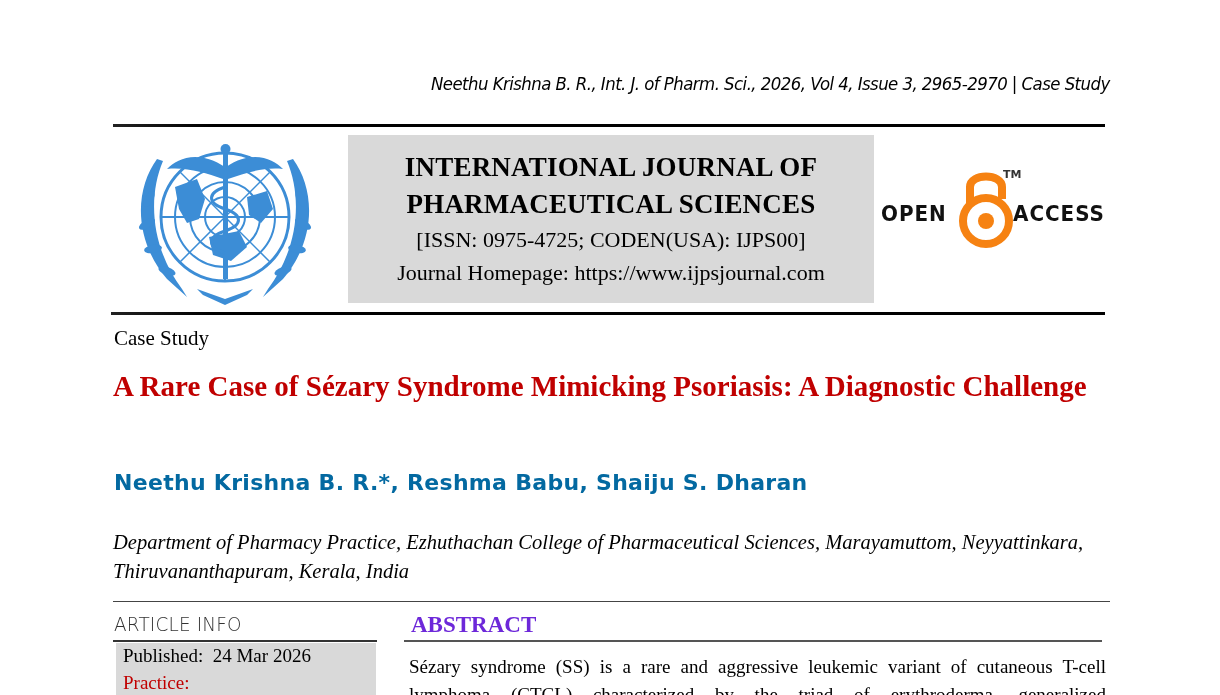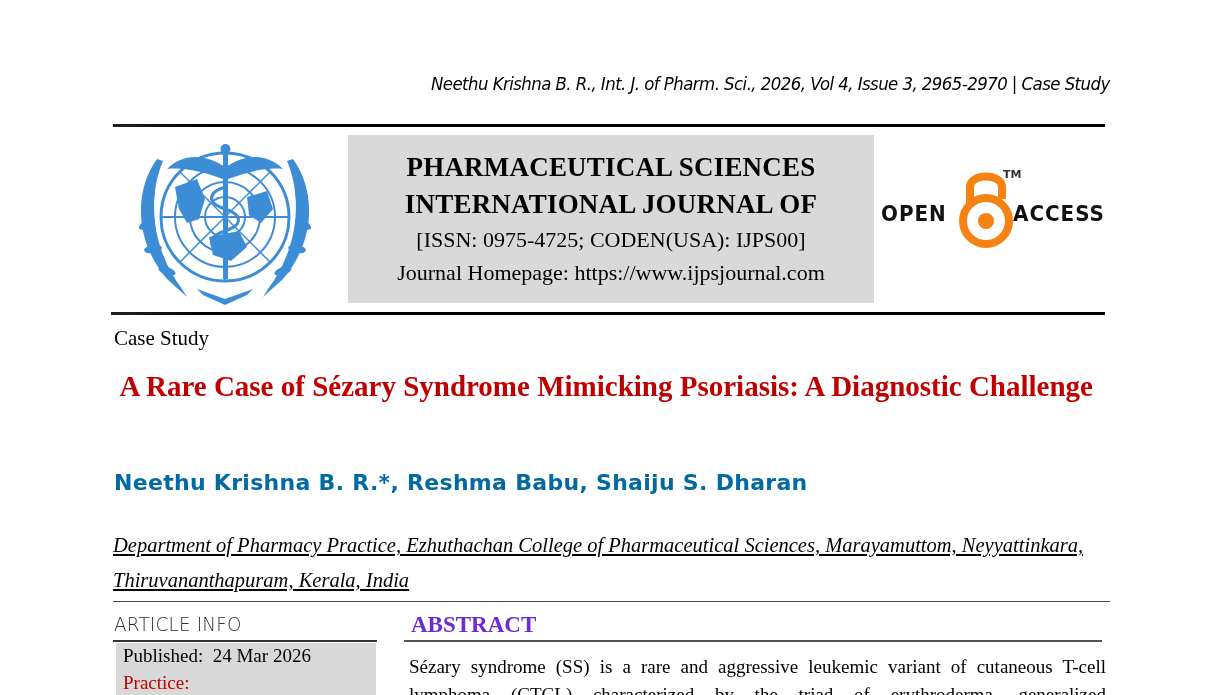--- a/index.html
+++ b/index.html
@@ -103,41 +103,39 @@
     }
     .title {
       position: absolute;
       top: 365px;
       left: 113px;
       width: 980px;
       color: #c00000;
       font-weight: bold;
       font-size: 29px;
       line-height: 43px;
-      text-align: right;
     }
     .authors {
       position: absolute;
       top: 470px;
       left: 114px;
       font-family: "DejaVu Sans", sans-serif;
       font-weight: bold;
       font-size: 22px;
       color: #0369a1;
       letter-spacing: 0.3px;
     }
     .affiliation {
       position: absolute;
       top: 528px;
       left: 113px;
       width: 1000px;
       font-style: italic;
       font-size: 20.5px;
-      line-height: 35px;
-      text-decoration: underline;
+      line-height: 29px;
     }
     .section-rule {
       position: absolute;
       top: 601px;
       left: 113px;
       width: 997px;
       height: 1px;
       background: #444;
     }
     .info-head {
@@ -251,22 +249,22 @@
       <ellipse cx="176" cy="85" rx="9" ry="4" transform="rotate(30 176 85)"></ellipse>
       <ellipse cx="170" cy="110" rx="9" ry="4" transform="rotate(10 170 110)"></ellipse>
       <ellipse cx="156" cy="132" rx="9" ry="4" transform="rotate(-20 156 132)"></ellipse>
       <path d="M70 150 L 98 160 L 126 150 L 120 156 L 98 166 L 76 156 Z"></path>
     </g>
   </svg>
 </div>
 
 <div class="journal-box">
   <div class="jname">
+    <div>INTERNATIONAL JOURNAL OF</div>
     <div>PHARMACEUTICAL SCIENCES</div>
-    <div>INTERNATIONAL JOURNAL OF</div>
   </div>
   <div class="issn">[ISSN: 0975-4725; CODEN(USA): IJPS00]</div>
   <div class="homepage">Journal Homepage: https://www.ijpsjournal.com</div>
 </div>
 
 <div class="oa">
   <span class="open-txt">OPEN</span>
   <svg width="60" height="86" viewBox="0 0 60 86">
     <path d="M14 40 L14 22 C14 8, 46 8, 46 22 L46 34" fill="none" stroke="#f68212" stroke-width="8" stroke-linecap="butt"></path>
     <circle cx="30" cy="56" r="23" fill="none" stroke="#f68212" stroke-width="8"></circle>

